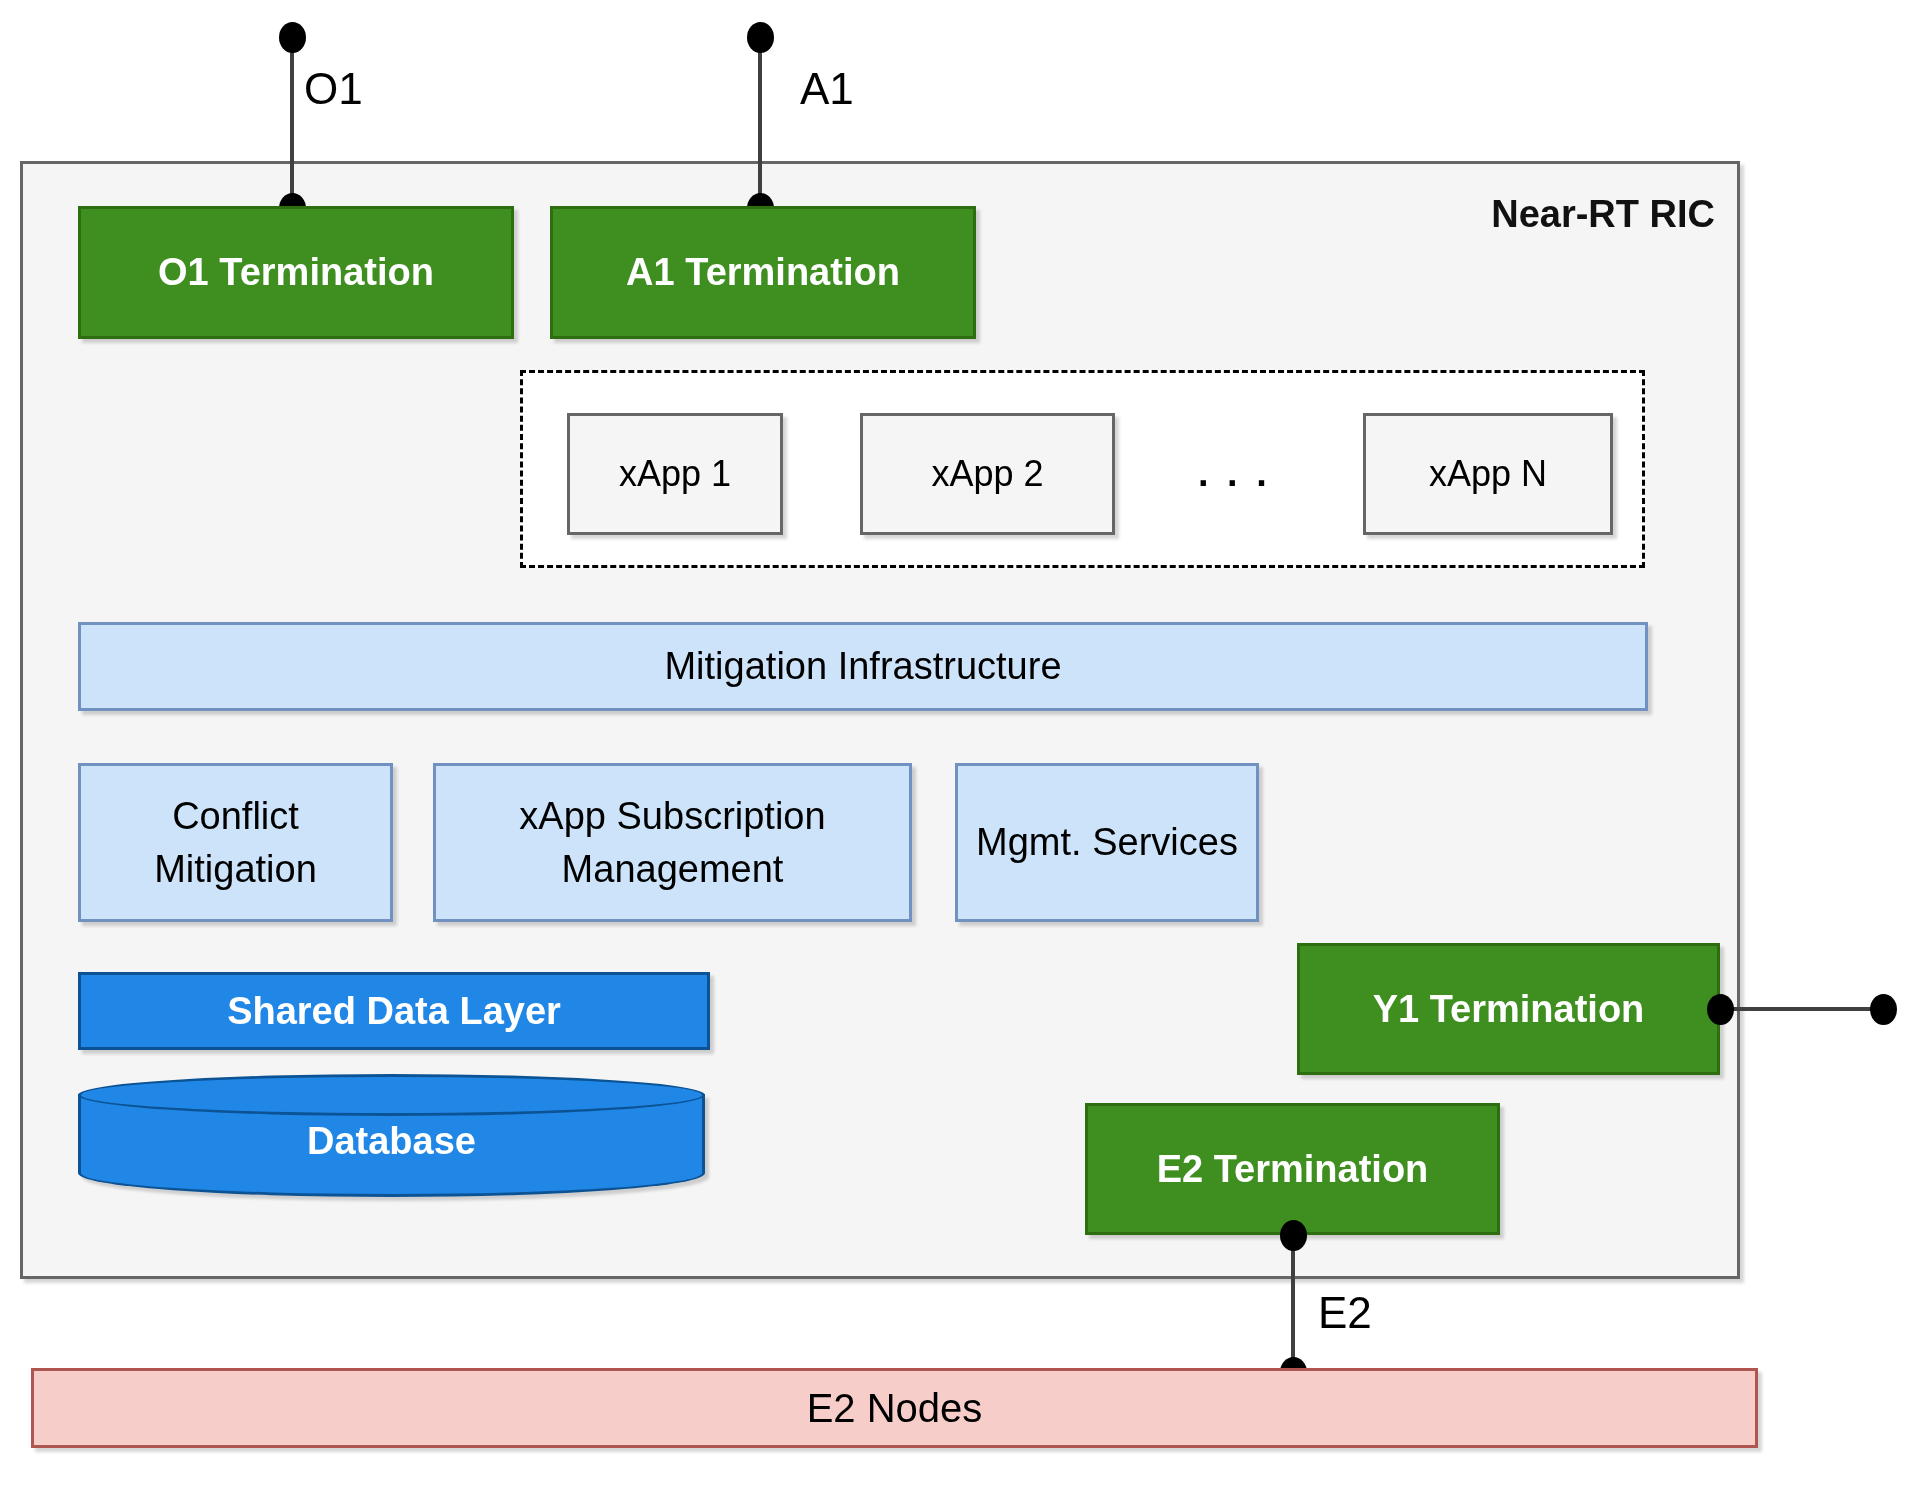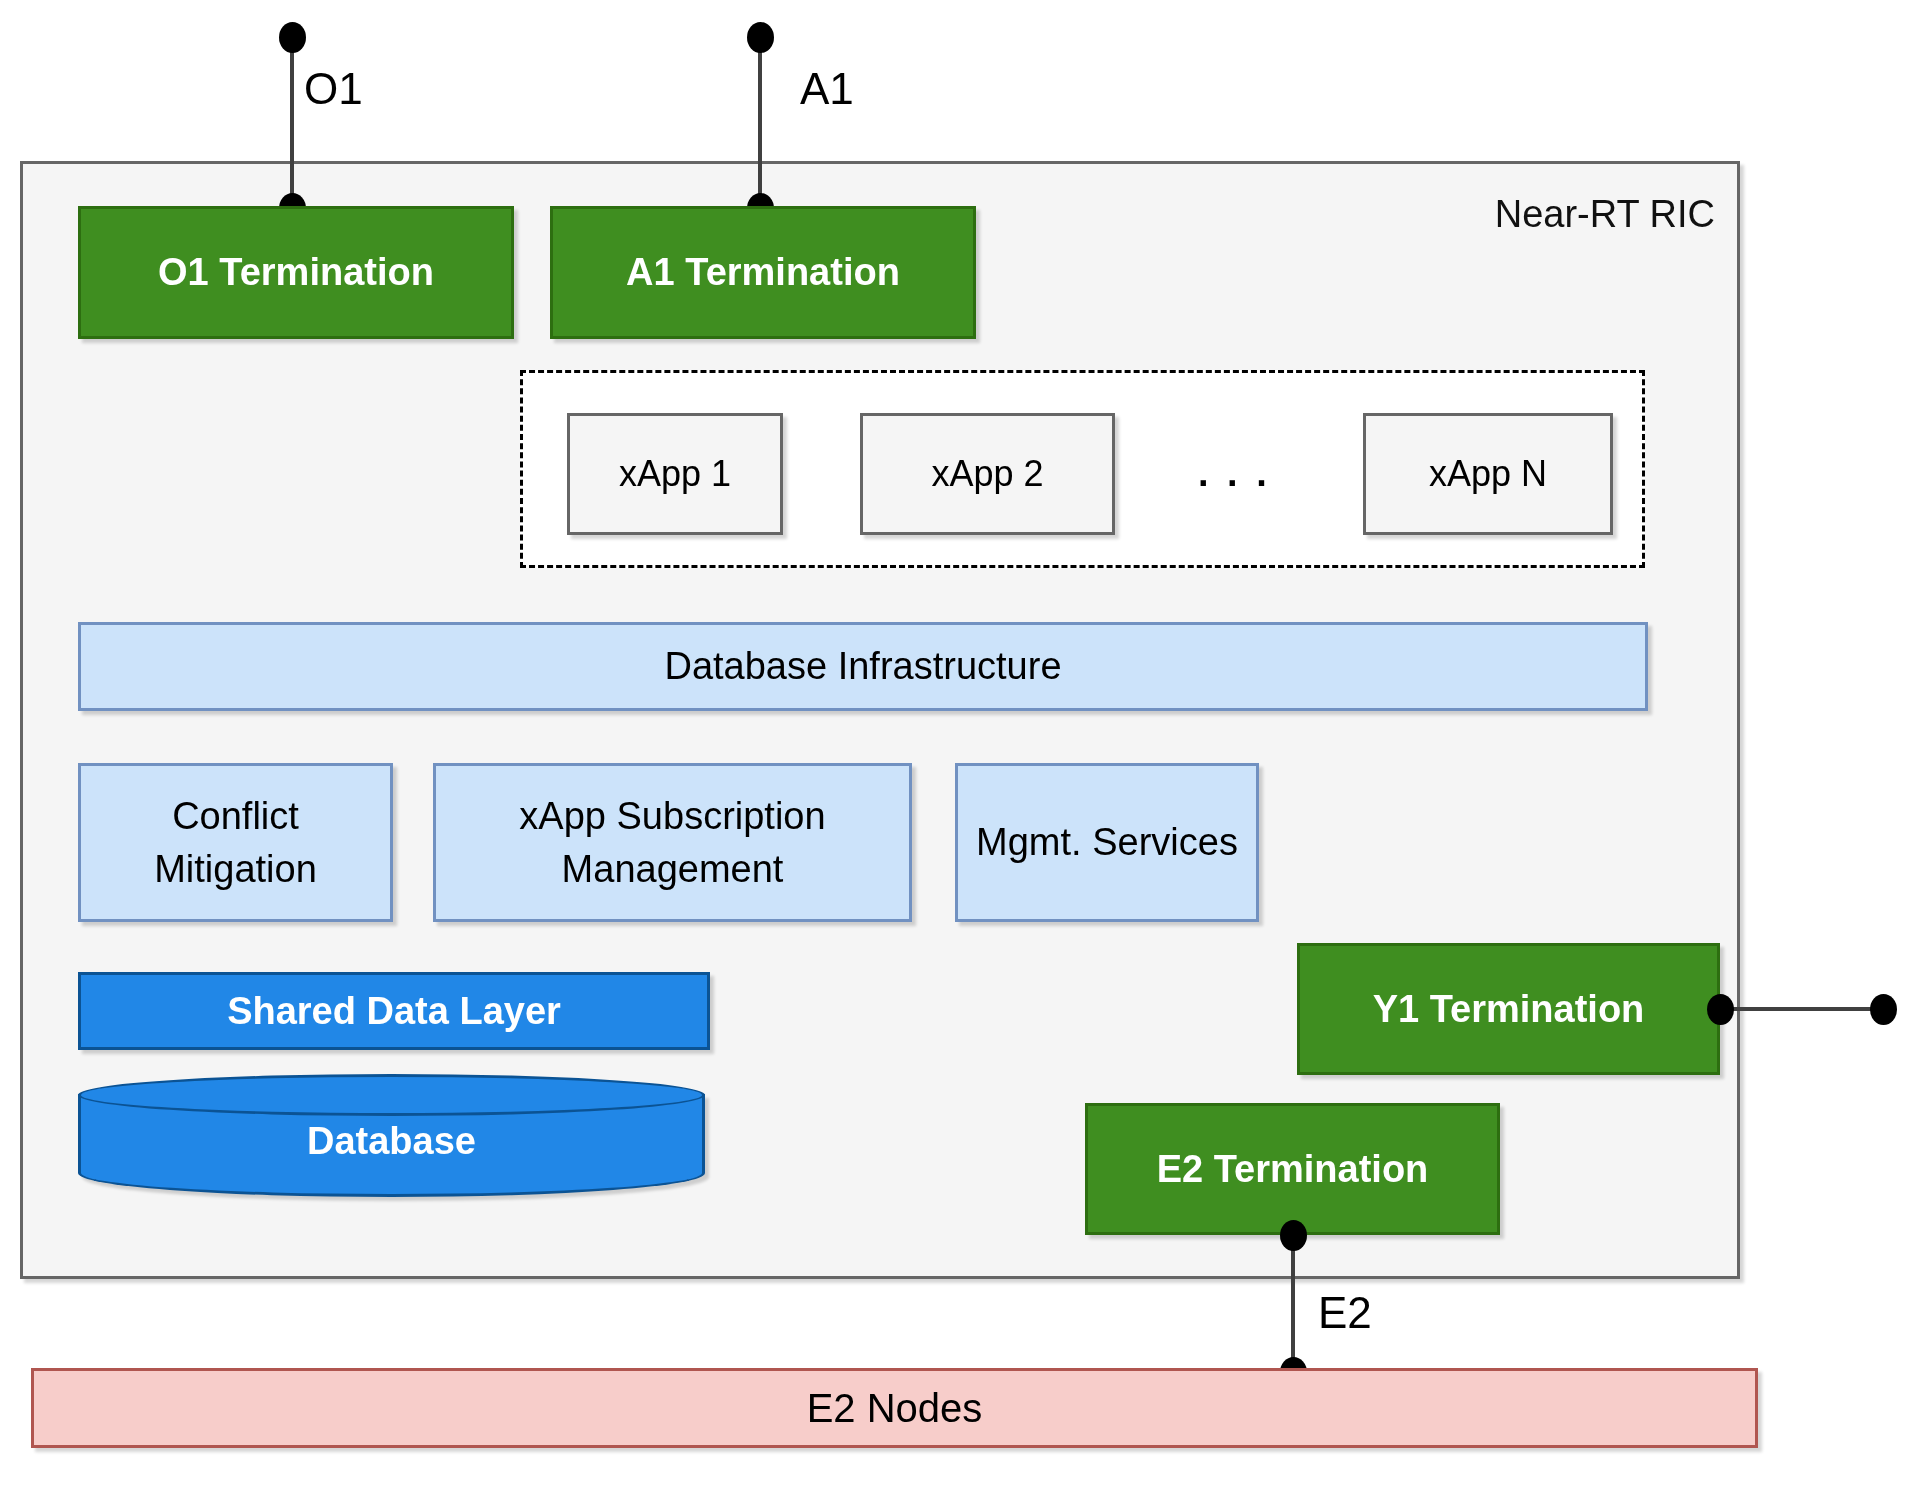--- a/index.html
+++ b/index.html
@@ -16,21 +16,21 @@
     display:flex;align-items:center;justify-content:center;
     text-align:center;
   }
   .shadow{box-shadow:4px 4px 3px rgba(0,0,0,0.16);}
   .main-frame{
     background:#f5f5f5;
     border:3px solid #666666;
   }
   .title{
     position:absolute;
-    font-size:38px;font-weight:normal;color:#111;
+    font-size:38px;font-weight:bold;color:#111;
     white-space:nowrap;
   }
   .green{
     background:#3f8e20;
     border:3px solid #2d6e10;
     color:#ffffff;font-size:38px;font-weight:bold;
   }
   .grayblock{
     background:#f5f5f5;
     border:3px solid #666666;
@@ -114,21 +114,21 @@
 
   <div class="box green shadow" style="left:78px;top:206px;width:436px;height:133px;">O1 Termination</div>
   <div class="box green shadow" style="left:550px;top:206px;width:426px;height:133px;">A1 Termination</div>
 
   <div class="box dashed-group" style="left:520px;top:370px;width:1125px;height:198px;"></div>
   <div class="box grayblock shadow" style="left:567px;top:413px;width:216px;height:122px;">xApp 1</div>
   <div class="box grayblock shadow" style="left:860px;top:413px;width:255px;height:122px;">xApp 2</div>
   <div class="ellipsis" style="left:1198px;top:452px;">. . .</div>
   <div class="box grayblock shadow" style="left:1363px;top:413px;width:250px;height:122px;">xApp N</div>
 
-  <div class="box lightblue shadow" style="left:78px;top:622px;width:1570px;height:89px;">Database Infrastructure</div>
+  <div class="box lightblue shadow" style="left:78px;top:622px;width:1570px;height:89px;">Mitigation Infrastructure</div>
 
   <div class="box lightblue shadow" style="left:78px;top:763px;width:315px;height:159px;padding:0 10px;">Conflict Mitigation</div>
   <div class="box lightblue shadow" style="left:433px;top:763px;width:479px;height:159px;padding:0 14px;">xApp Subscription Management</div>
   <div class="box lightblue shadow" style="left:955px;top:763px;width:304px;height:159px;padding:0 10px;">Mgmt. Services</div>
 
   <div class="box brightblue shadow" style="left:78px;top:972px;width:632px;height:78px;">Shared Data Layer</div>
 
   <div>
     <div class="cyl-body shadow" style="left:78px;top:1094px;width:627px;height:103px;"></div>
     <div class="cyl-top" style="left:78px;top:1074px;width:627px;height:42px;"></div>

